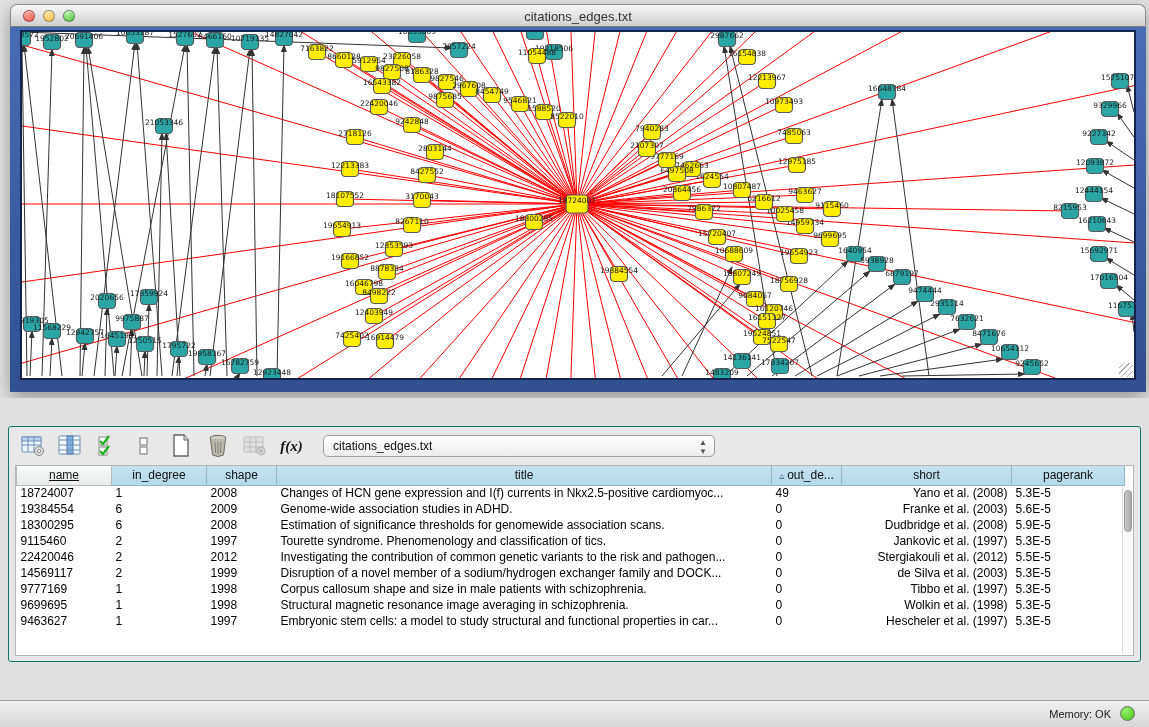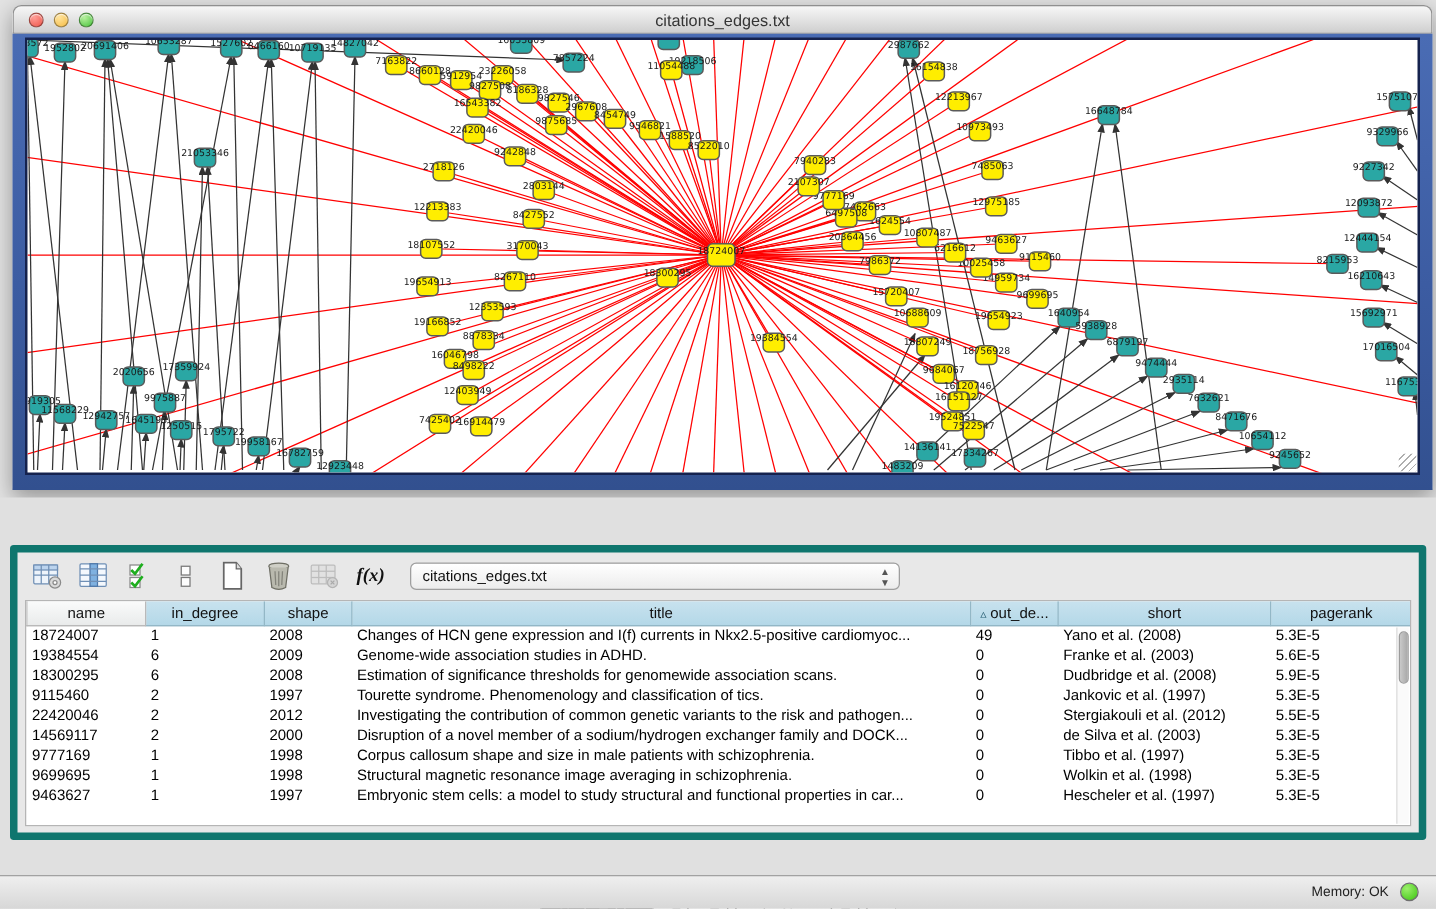--- a/index.html
+++ b/index.html
@@ -32,37 +32,37 @@
   .table-panel { position:absolute; left:0; top:398px; width:1149px; height:302px; background:#e0e0e0; }
   .tp-header { position:absolute; left:0; top:0; right:0; height:26px;
     background:linear-gradient(#f6f6f6,#d2d2d2); border-top:1px solid #bfbfbf; border-bottom:1px solid #a3a3a3; }
   .tp-title { position:absolute; left:10px; top:6px; font-size:12px; color:#1e1e1e; }
   .tp-controls { position:absolute; right:10px; top:5px; display:flex; gap:12px; align-items:center; }
   .float-icon { width:15px; height:15px; position:relative; cursor:default; }
   .float-icon .back { position:absolute; left:0; top:0; width:9px; height:9px; border:1.5px solid #a08040; background:#d9cba4;}
   .float-icon .front{ position:absolute; right:0; bottom:0; width:8px; height:8px; border:1.5px solid #49576e; background:#e9edf3;}
   .close-x { font-size:15px; font-weight:bold; color:#222; line-height:15px; cursor:default; }
 
-  .tp-box { position:absolute; left:8px; top:38px; width:1133px; height:236px;
-    border:6px solid #0f766e; border-radius:3px; background:#e8e8e8; }
+  .tp-box { position:absolute; left:8px; top:28px; width:1133px; height:236px;
+    border:1px solid #0f766e; border-radius:3px; background:#e8e8e8; }
   .toolbar { position:absolute; left:0; top:0; right:0; height:38px; display:flex; align-items:center; gap:10px; padding-left:10px; }
   .tool-btn { width:27px; height:27px; display:flex; align-items:center; justify-content:center; }
   .fx { font-family:"Liberation Serif", serif; font-style:italic; font-weight:bold; font-size:15px; color:#111; }
   .combo { margin-left:8px; width:392px; height:22px; background:linear-gradient(#fff,#ececec);
     border:1px solid #9f9f9f; border-radius:5px; position:relative; font-size:12px; color:#111;
     display:flex; align-items:center; padding-left:9px; }
   .combo .arrows { position:absolute; right:7px; top:2px; font-size:8px; color:#555; line-height:9px; text-align:center; }
 
   .grid-wrap { position:absolute; left:6px; right:6px; top:38px; bottom:5px; background:#fff; border:1px solid #b5b5b5; overflow:hidden; }
   table.dt { border-collapse:collapse; width:1108px; table-layout:fixed; font-size:12px; }
   table.dt th { height:19px; font-weight:normal; color:#111; text-align:center;
     background:linear-gradient(#c8e2ee,#b4d8e8); border:1px solid #93b7c6; border-top:none; }
   table.dt th.plain { background:linear-gradient(#fafbfb,#e9ebeb); border-color:#b9b9b9; }
   table.dt td { height:16px; padding:0 4px; color:#000; white-space:nowrap; overflow:hidden; border:none; }
-  td.c-center { text-align:left; }
+  td.c-center { text-align:right; }
   .sort-tri { font-size:10px; color:#2a6075; margin-right:3px; }
   .vscroll { position:absolute; right:1px; top:21px; bottom:1px; width:10px; background:#fafafa; border-left:1px solid #dcdcdc; }
   .vthumb { position:absolute; left:1px; top:3px; width:8px; height:42px; border-radius:4px;
     background:linear-gradient(90deg,#c9c9c9,#a9a9a9); border:1px solid #9b9b9b; }
 
   .tabs { position:absolute; left:0; right:0; top:278px; display:flex; justify-content:center; }
   .tab { height:21px; font-size:12px; padding:0 14px; display:flex; align-items:center;
     background:linear-gradient(#fdfdfd,#ededed); border:1px solid #9c9c9c; border-left:none; color:#111; }
   .tab:first-child { border-left:1px solid #9c9c9c; border-radius:5px 0 0 5px; }
   .tab:last-child { border-radius:0 5px 5px 0; }
@@ -806,21 +806,21 @@
         <span class="combo">
           <span>citations_edges.txt</span>
           <span class="arrows">▲<br>▼</span>
         </span>
       </div>
 
       <div class="grid-wrap">
         <table class="dt">
           <thead id="dt-head">
               <tr>
-                <th class="plain" style="width: 95px;"><span>name</span></th>
+                <th class="plain" style="width: 95px; text-decoration: underline;"><span>name</span></th>
                 <th style="width: 95px;"><span>in_degree</span></th>
                 <th style="width: 70px;"><span>shape</span></th>
                 <th style="width: 495px;"><span>title</span></th>
                 <th style="width: 70px;"><span class="sort-tri">▵</span><span>out_de...</span></th>
                 <th style="width: 170px;"><span>short</span></th>
                 <th style="width: 113px;"><span>pagerank</span></th>
               </tr>
             </thead>
           <tbody id="dt-body">
               <tr>
@@ -864,21 +864,21 @@
                 <td>2</td>
                 <td>2012</td>
                 <td>Investigating the contribution of common genetic variants to the risk and pathogen...</td>
                 <td>0</td>
                 <td class="c-center">Stergiakouli et al. (2012)</td>
                 <td>5.5E-5</td>
               </tr>
               <tr>
                 <td>14569117</td>
                 <td>2</td>
-                <td>2000</td>
+                <td>1999</td>
                 <td>Disruption of a novel member of a sodium/hydrogen exchanger family and DOCK...</td>
                 <td>0</td>
                 <td class="c-center">de Silva et al. (2003)</td>
                 <td>5.3E-5</td>
               </tr>
               <tr>
                 <td>9777169</td>
                 <td>1</td>
                 <td>1998</td>
                 <td>Corpus callosum shape and size in male patients with schizophrenia.</td>

